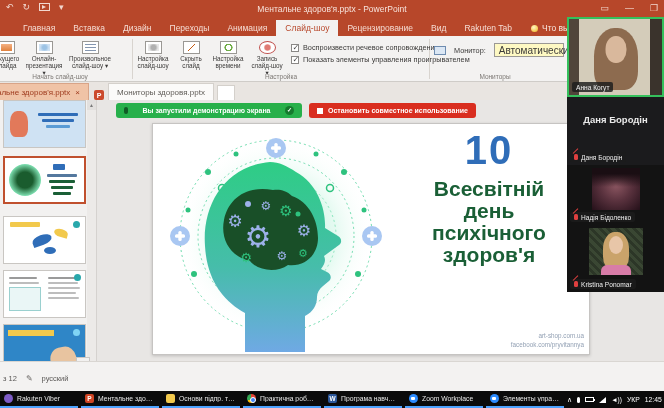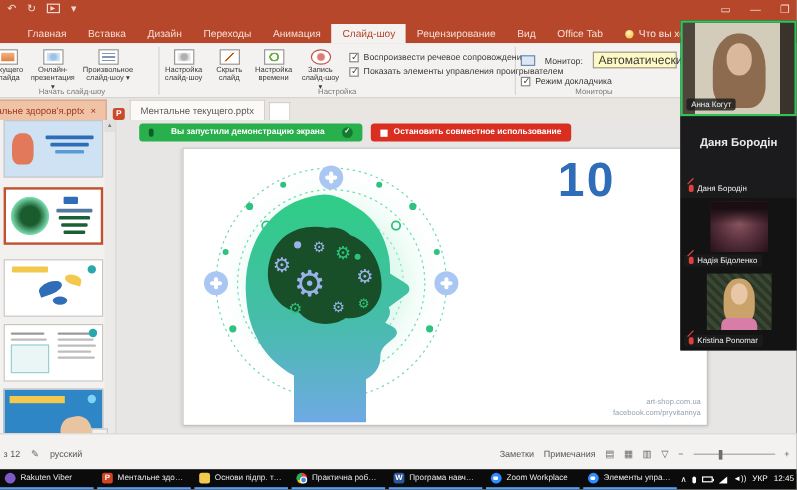--- a/index.html
+++ b/index.html
@@ -147,37 +147,38 @@
 
 <div class="screen">
 
   <div class="titlebar">
     <div class="qat">
       <span>↶</span>
       <span>↻</span>
       <span class="scrico"></span>
       <span>▾</span>
     </div>
+    <div class="doc-title">Ментальне здоров'я.pptx - PowerPoint</div>
     <div class="winctl">
       <span>▭</span>
       <span>—</span>
       <span>❐</span>
     </div>
   </div>
 
   <div class="tabrow">
     <span class="rtab">Главная</span>
     <span class="rtab">Вставка</span>
     <span class="rtab">Дизайн</span>
     <span class="rtab">Переходы</span>
     <span class="rtab">Анимация</span>
     <span class="rtab active">Слайд-шоу</span>
     <span class="rtab">Рецензирование</span>
     <span class="rtab">Вид</span>
-    <span class="rtab">Office Tab</span>
+    <span class="rtab">Rakuten Tab</span>
     <span class="tellme">
       <span class="bulb"></span>
       <span>Что вы хотите сделать?</span>
     </span>
   </div>
 
   <div class="ribbon">
     <div class="rgroup" style="width:144px;margin-left:-12px">
       <div class="rbtns">
         <div class="rbtn">
@@ -234,36 +235,32 @@
 
     <div class="rgroup" style="width:130px;padding-left:4px">
       <div class="monrow">
         <span class="monico"></span>
         <span>Монитор:</span>
         <span class="dd" style="width:70px">
           <span>Автоматически</span>
           <span>▾</span>
         </span>
       </div>
-      <div class="cbrow" style="margin-top:6px">
-        <span class="cb"></span>
-        <span>Режим докладчика</span>
-      </div>
       <div class="glabel">Мониторы</div>
     </div>
   </div>
 
   <div class="doctabs">
     <div class="dtab active" style="margin-left:-12px">
       <span>альне здоров'я.pptx</span>
       <span class="x">×</span>
     </div>
     <div class="pptmini">P</div>
     <div class="dtab idle">
-      <span>Ментальне текущего.pptx</span>
+      <span>Мониторы здоровя.pptx</span>
     </div>
     <div class="newtab"></div>
   </div>
 
   <div class="thumbs">
     <div class="thumb t1" style="top:0">
       <span class="person"></span>
       <span class="tline" style="left:34px;top:12px;width:40px;background:#2f6db8"></span>
       <span class="tline" style="left:38px;top:18px;width:32px;background:#2f6db8"></span>
       <span class="tline" style="left:42px;top:24px;width:24px;background:#5a9bd5"></span>
@@ -357,20 +354,21 @@
     </g>
     <g>
       <circle cx="214" cy="104" r="10" fill="#a9c7f2"></circle>
       <rect x="209" y="102.3" width="10" height="3.4" rx="1.5" fill="#fff"></rect>
       <rect x="212.3" y="99" width="3.4" height="10" rx="1.5" fill="#fff"></rect>
     </g>
   </svg>
 
   <div class="slide-text">
     <div class="s-num">10</div>
+    <div class="s-uk">Всесвітній день психічного здоров'я</div>
   </div>
   <div class="credits">
     <div>art-shop.com.ua</div>
     <div>facebook.com/pryvitannya</div>
   </div>
 
   <div class="pills">
     <div class="pill green">
       <span class="pmic"></span>
       <span>Вы запустили демонстрацию экрана</span>
@@ -418,33 +416,20 @@
   </div>
 
   <div class="collapse">▾</div>
 
   <div class="statusbar">
     <div class="sb-left">
       <span>з 12</span>
       <span class="penico">✎</span>
       <span>русский</span>
     </div>
-    <div class="sb-right">
-      <span>Заметки</span>
-      <span>Примечания</span>
-      <span class="viewico">▤</span>
-      <span class="viewico">▦</span>
-      <span class="viewico">▥</span>
-      <span class="viewico">▽</span>
-      <span>−</span>
-      <span class="zoomtrack">
-          <span class="zoomthumb"></span>
-        </span>
-      <span>+</span>
-    </div>
   </div>
 
   <div class="taskbar">
     <div class="titem">
       <span class="tico ico-viber"></span>
       <span class="tl">Rakuten Viber</span>
     </div>
     <div class="titem">
       <span class="tico ico-ppt">P</span>
       <span class="tl">Ментальне здоров'...</span>

